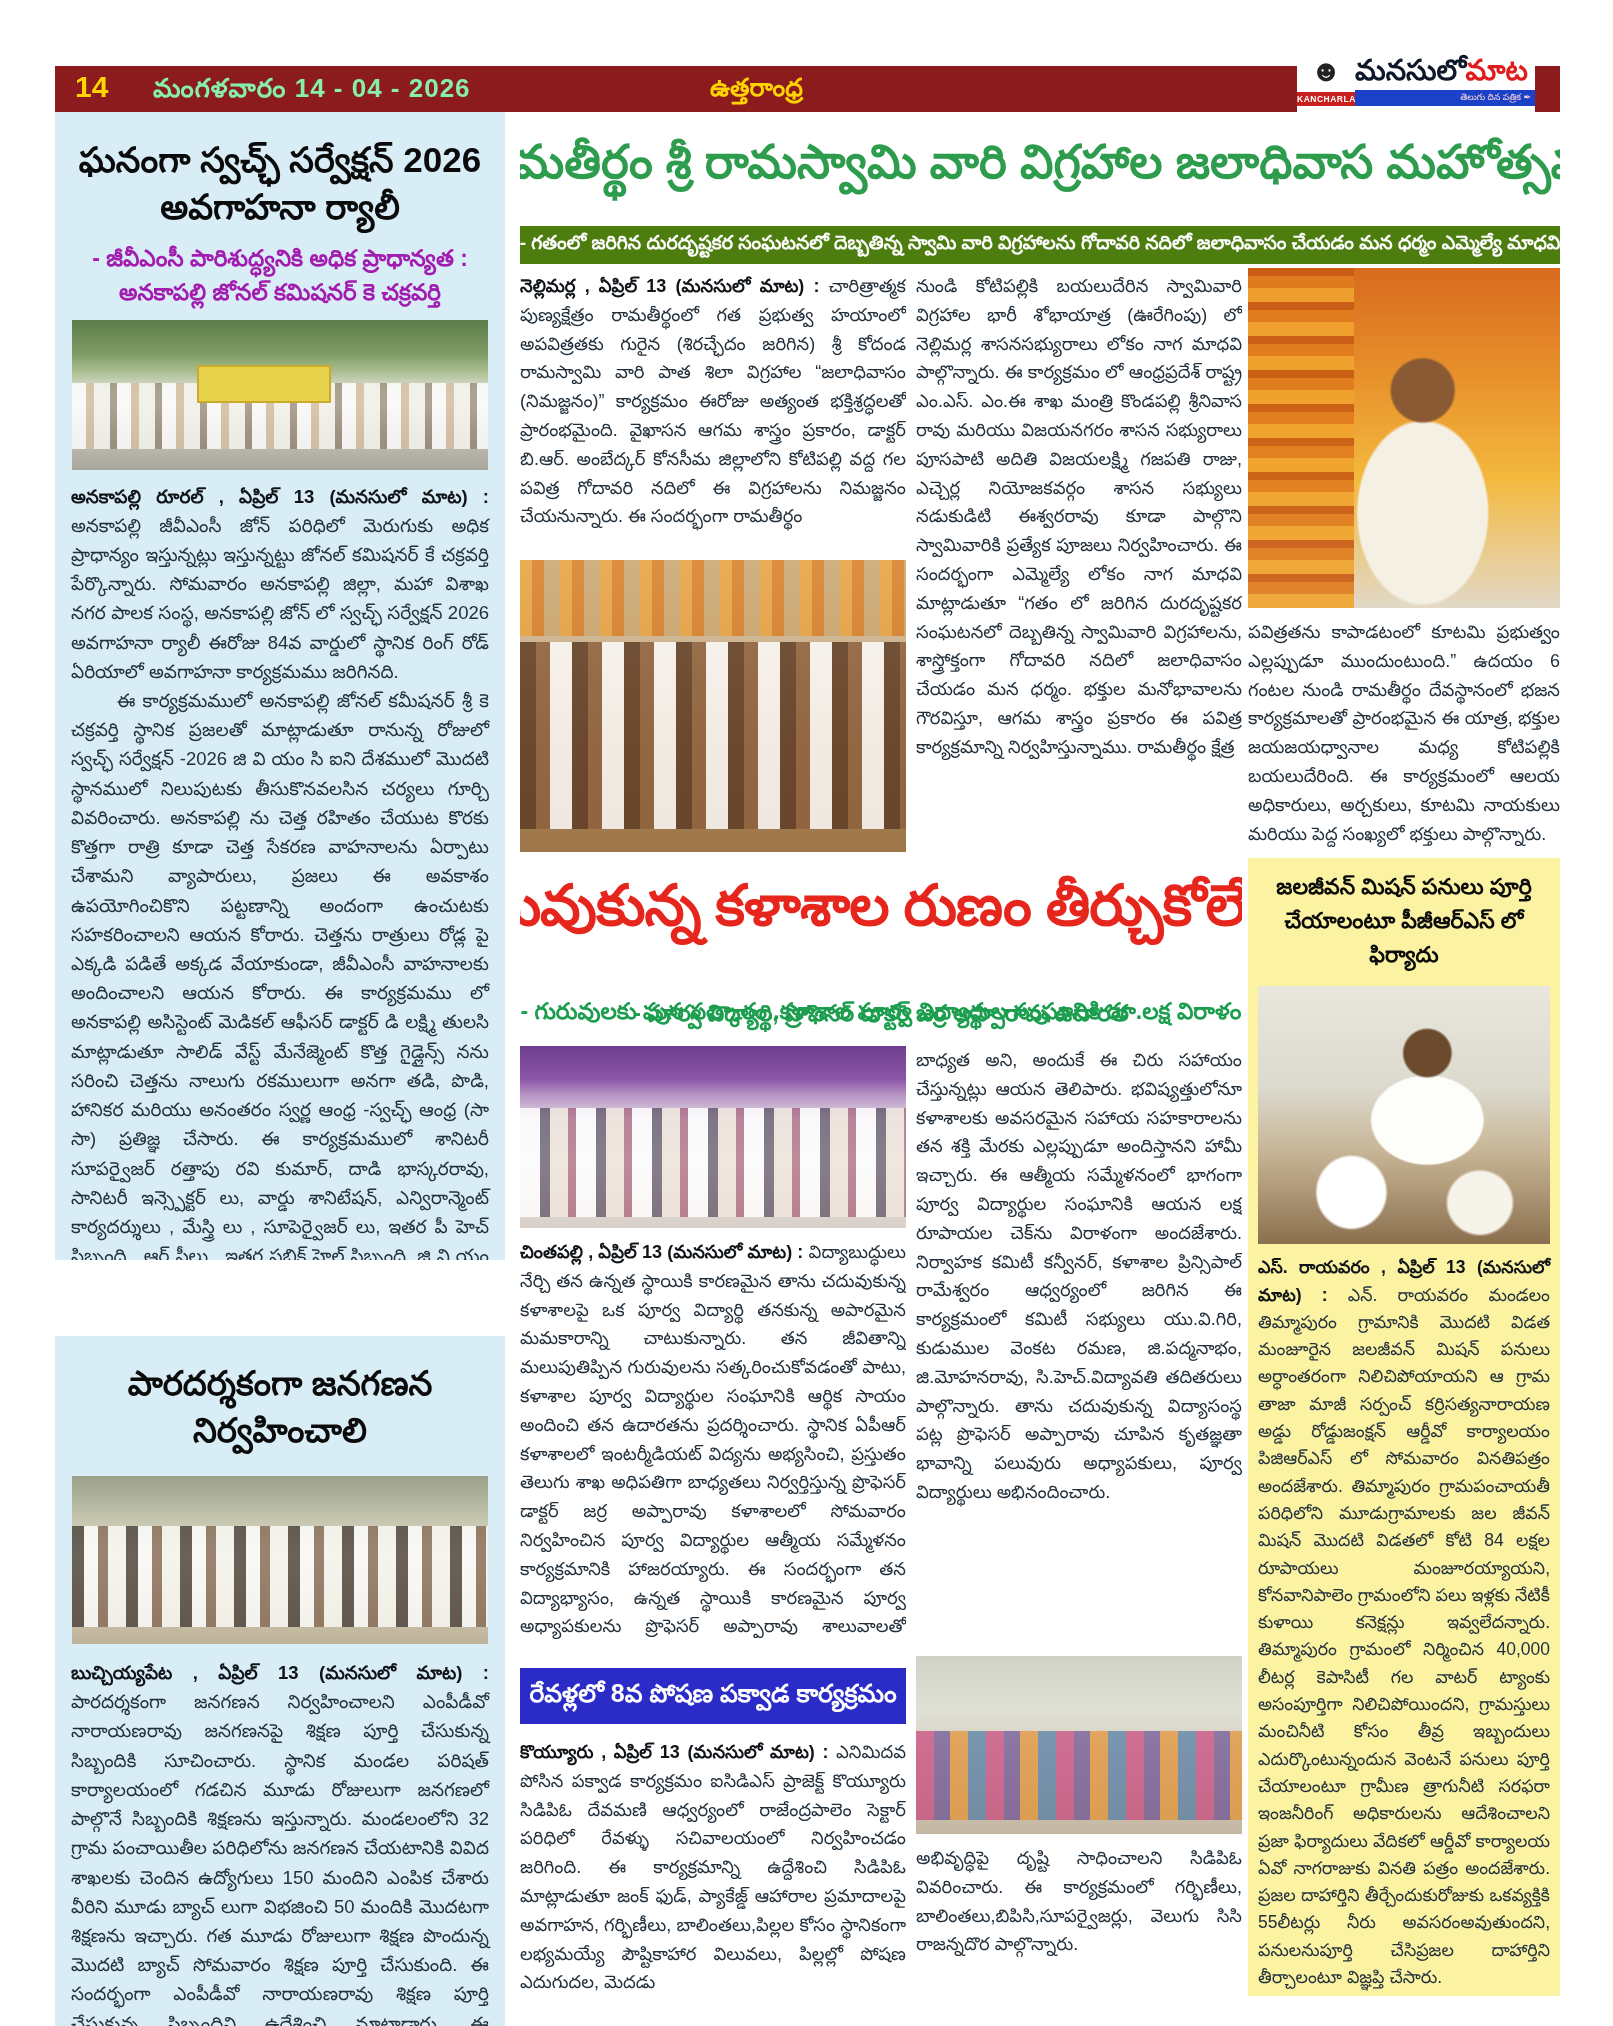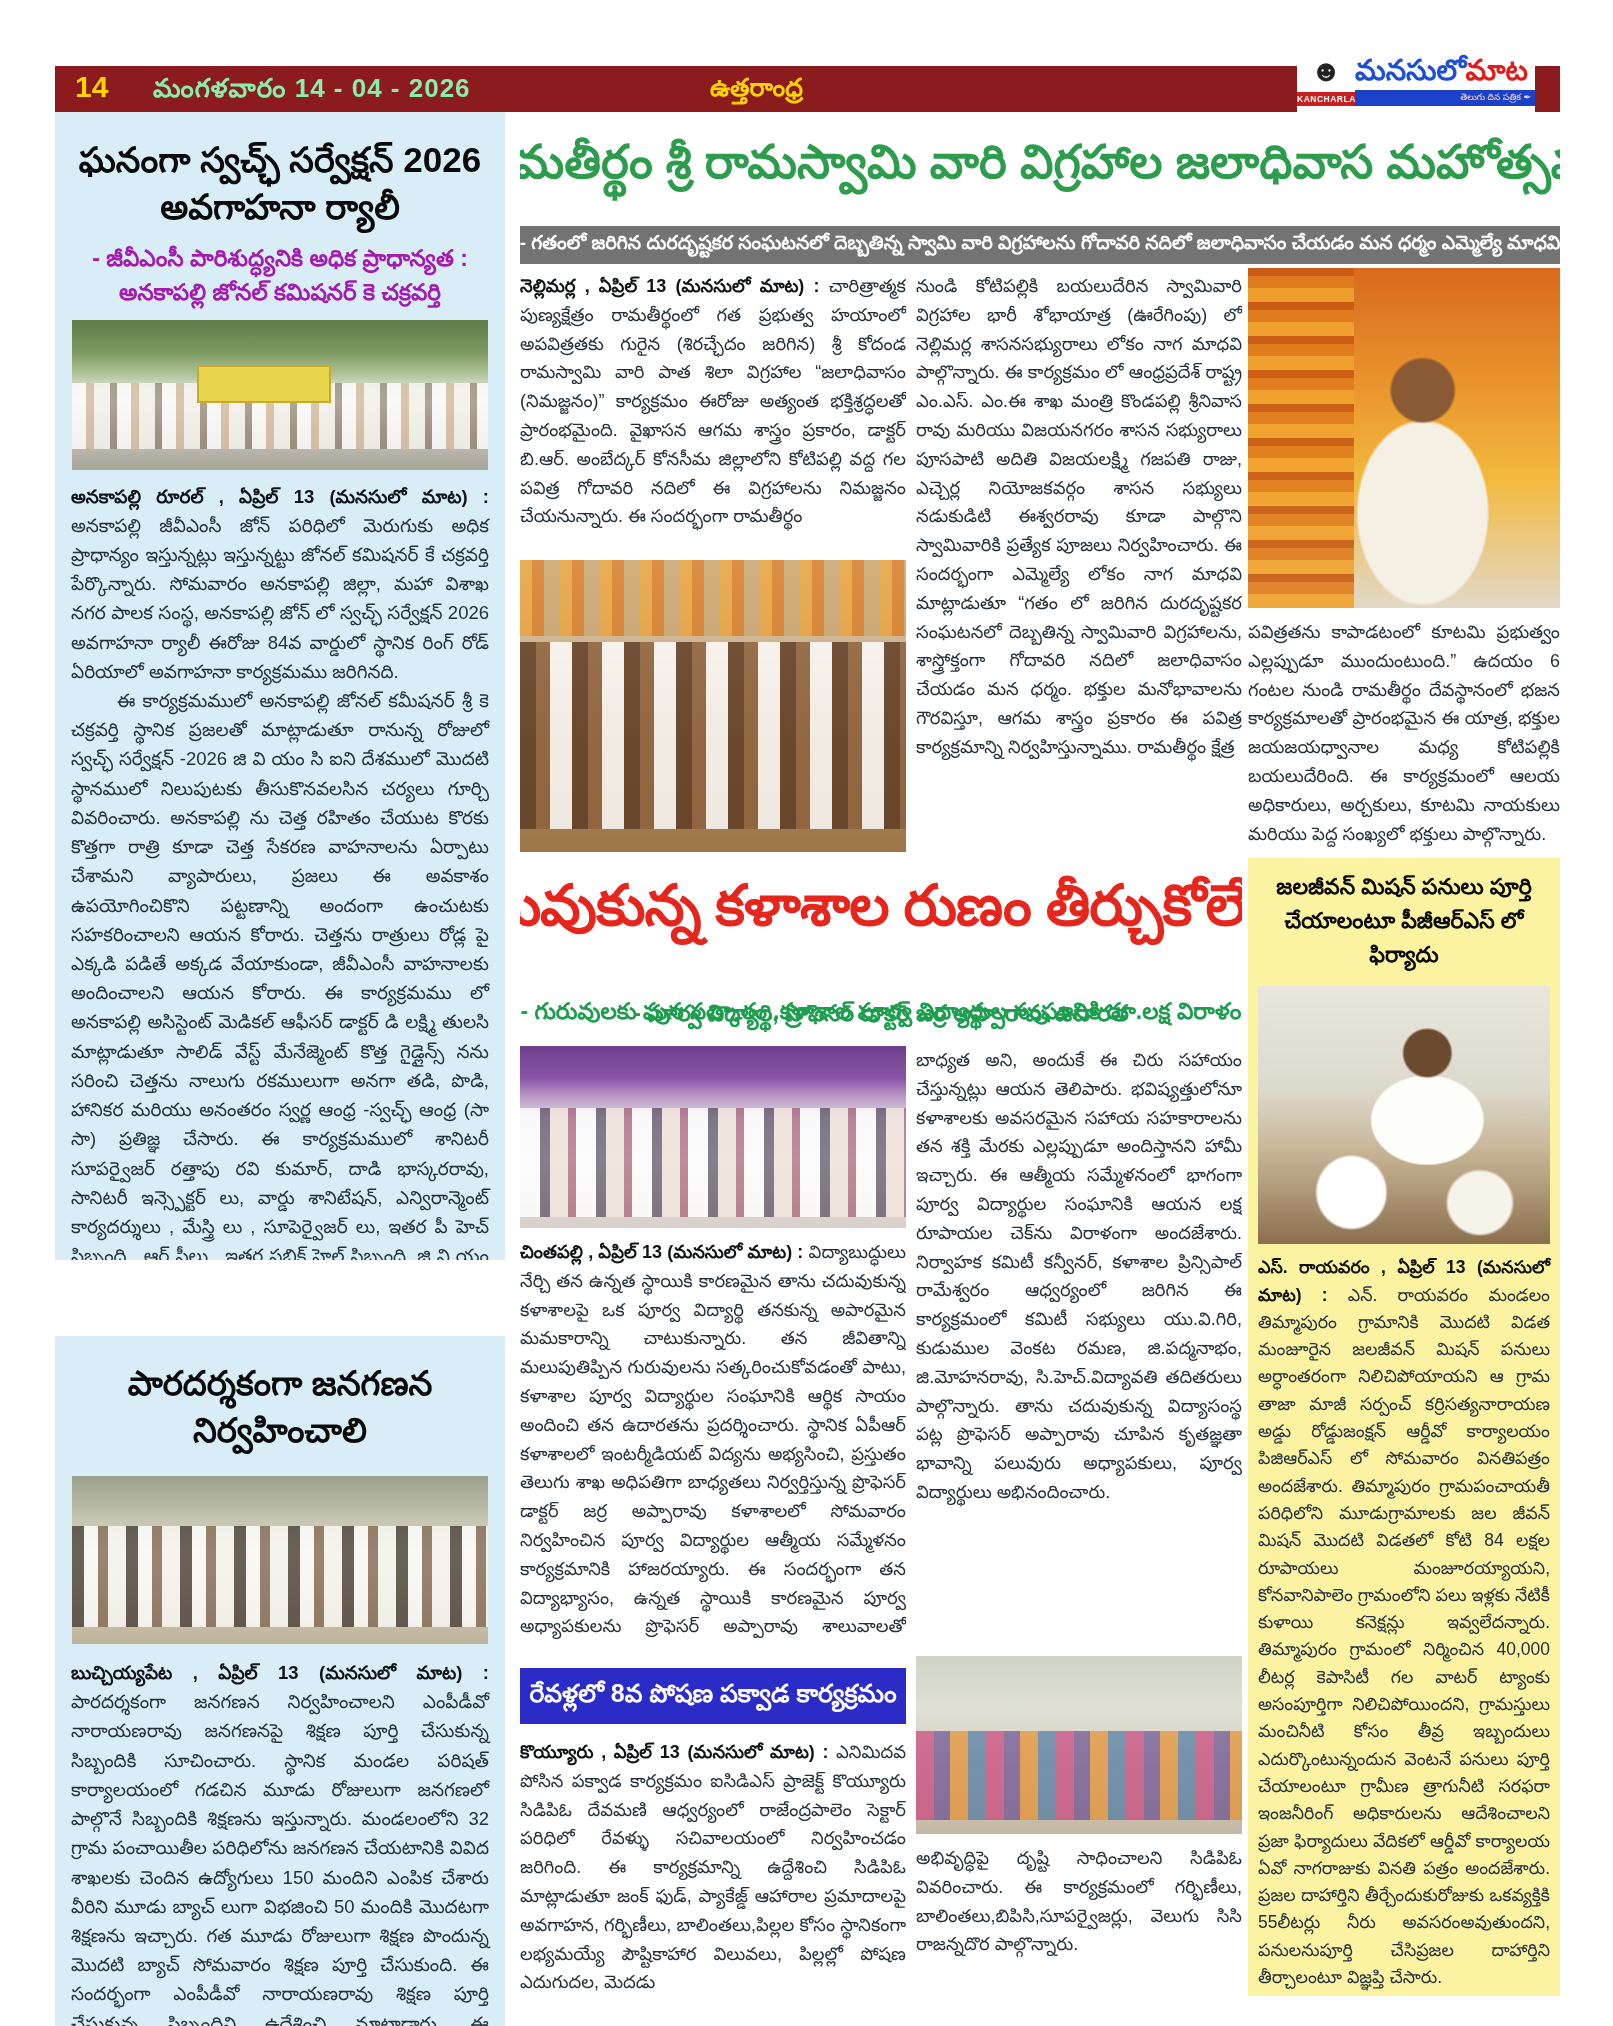--- a/index.html
+++ b/index.html
@@ -12,21 +12,21 @@
   .mh-date{position:absolute;left:98px;top:7px;color:#86efac;font-size:26px;font-weight:bold;letter-spacing:1px;}
   .mh-region{position:absolute;left:655px;top:7px;color:#FFD400;font-size:25px;font-weight:bold;}
   .logo{position:absolute;left:1297px;top:50px;width:238px;height:66px;background:#ffffff;z-index:3;
         display:flex;align-items:stretch;}
   .logo-left{position:relative;width:58px;display:flex;flex-direction:column;align-items:center;justify-content:flex-start;}
   .logo-face{font-size:30px;line-height:42px;color:#222;}
   .logo-publisher{display:block;width:100%;background:#C8201E;color:#fff;font-size:8.5px;font-weight:bold;
         text-align:center;letter-spacing:.5px;padding:2px 0;}
   .logo-right{flex:1;display:flex;flex-direction:column;justify-content:flex-start;overflow:hidden;}
   .logo-title{font-size:29px;font-weight:bold;line-height:40px;white-space:nowrap;}
-  .t-blue{color:#1d4ed8;} .t-red{color:#E01D1D;}
+  .t-blue{color:#0f172a;} .t-red{color:#E01D1D;}
   .logo-strip{background:#1B41C8;color:#FFD9D9;font-size:9px;text-align:right;padding:1px 4px;height:14px;line-height:12px;}
 
   
   .art-box{position:absolute;background:#D9EDF7;overflow:hidden;}
   .hl-black{font-weight:bold;color:#0b0b0b;text-align:center;}
   .body-txt{text-align:justify;color:#22303c;overflow:hidden;}
   .dateline{font-weight:bold;color:#101418;}
   .photo{position:relative;overflow:hidden;}
   .photo::before,.photo::after{content:'';position:absolute;}
 
@@ -47,21 +47,21 @@
   .l2 .hl{font-size:34px;padding:28px 8px 6px;}
   .photo-census{width:416px;height:168px;margin:12px auto 14px;
      background:linear-gradient(180deg,#9aa08a 0%,#c3c4ae 25%,#e2ddcb 45%,#d6cdb6 70%,#bdb29a 100%);}
   .photo-census::after{left:0;right:0;top:30%;bottom:10%;opacity:.85;
      background:repeating-linear-gradient(90deg,rgba(50,40,35,.8) 0 12px,rgba(255,255,255,.95) 12px 26px,rgba(120,90,70,.8) 26px 36px,rgba(250,250,245,.95) 36px 54px);}
   .l2 .body-txt{padding:0 16px;font-size:18.5px;line-height:1.58;}
 
   
   .m1-hl{position:absolute;left:520px;top:112px;width:1040px;height:110px;display:flex;align-items:center;justify-content:center;
      color:#2E9C4D;font-size:47px;font-weight:800;white-space:nowrap;overflow:hidden;}
-  .m1-strap{position:absolute;left:520px;top:226px;width:1040px;height:38px;background:#737373;color:#ffffff;
+  .m1-strap{position:absolute;left:520px;top:226px;width:1040px;height:38px;background:#4d7c0f;color:#ffffff;
      display:flex;align-items:center;justify-content:center;font-weight:bold;font-size:19px;white-space:nowrap;overflow:hidden;}
   .m1-c1{position:absolute;left:520px;top:272px;width:386px;height:284px;font-size:18px;line-height:1.6;}
   .photo-crowd{position:absolute;left:520px;top:560px;width:386px;height:292px;
      background:linear-gradient(180deg,#e8d9c2 0%,#d9c4a4 18%,#c4a57e 38%,#b08a5e 62%,#9c7648 100%);}
   .photo-crowd::before{left:0;right:0;top:0;height:26%;opacity:.8;
      background:repeating-linear-gradient(90deg,#e9a23b 0 12px,#d97b22 12px 24px,#caa66f 24px 40px);}
   .photo-crowd::after{left:0;right:0;top:28%;bottom:8%;opacity:.9;
      background:repeating-linear-gradient(90deg,rgba(92,58,35,.9) 0 16px,rgba(140,95,60,.9) 16px 30px,rgba(255,255,255,.92) 30px 52px);}
   .m1-c2{position:absolute;left:916px;top:272px;width:326px;height:580px;font-size:18px;line-height:1.6;}
   .photo-priest{position:absolute;left:1248px;top:268px;width:312px;height:340px;

